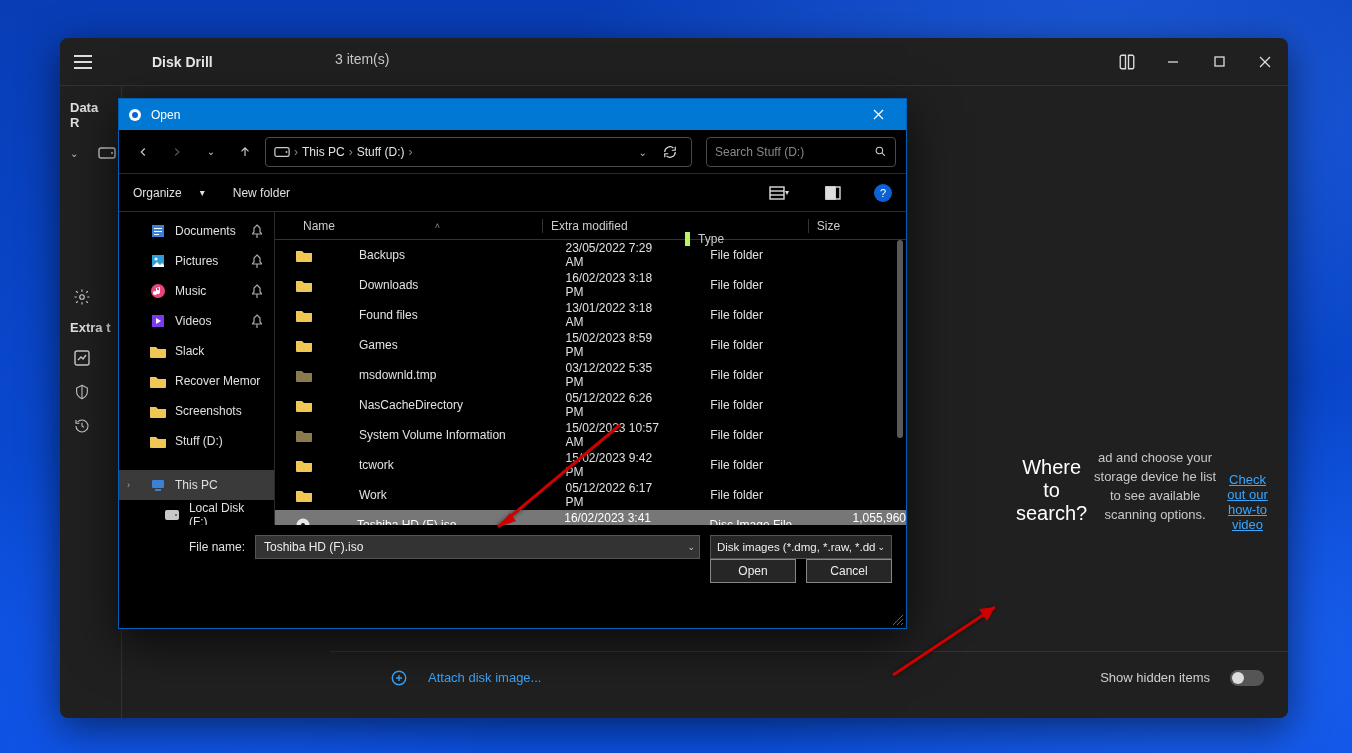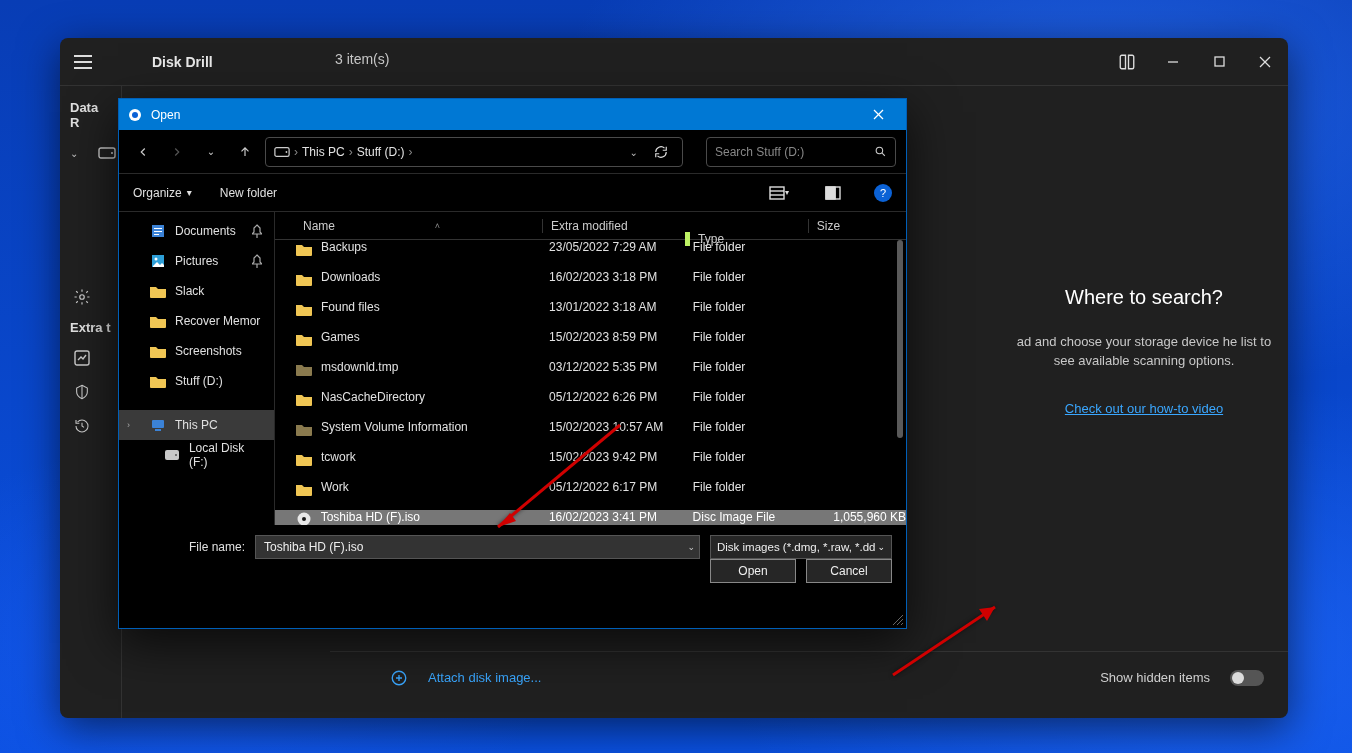--- a/index.html
+++ b/index.html
@@ -20,21 +20,21 @@
 .app-name { font-weight:600; font-size:14px; margin-left:14px; }
 .app-status { position:absolute; left:275px; top:13px; font-size:14px; color:#c8c8c8; }
 .app-ctrls { margin-left:auto; display:flex; align-items:center; }
 .app-ctrl { width:46px; height:46px; display:flex; align-items:center; justify-content:center; color:#ddd; cursor:pointer; }
 .app-body { display:flex; height:calc(100% - 48px); }
 .app-side { width:62px; border-right:1px solid #333; padding-top:8px; }
 .side-section-lbl { font-size:13px; color:#e0e0e0; font-weight:600; padding:6px 10px; }
 .side-row { display:flex; align-items:center; gap:8px; padding:6px 10px; color:#c0c0c0; font-size:12px; height:34px; }
 .side-icon { width:24px; height:24px; display:flex; align-items:center; justify-content:center; color:#bcbcbc; }
 .app-main { flex:1; display:flex; flex-direction:column; }
-.right-panel { width:288px; display:flex; flex-direction:column; align-items:center; text-align:center; padding:200px 16px 0 16px; color:#ddd; }
+.right-panel { width:288px; display:flex; flex-direction:row; align-items:center; text-align:center; padding:200px 16px 0 16px; color:#ddd; }
 .right-panel h3 { font-size:20px; font-weight:400; color:#fff; margin-bottom:24px; }
 .right-panel p { font-size:13px; color:#c8c8c8; line-height:1.45; margin-bottom:30px; }
 .right-panel a { color:#3aa7ff; font-size:13px; text-decoration:underline; cursor:pointer; }
 .app-footer { position:absolute; left:270px; right:0; bottom:15px; height:52px; border-top:1px solid #333; display:flex; align-items:center; padding:0 24px 0 60px; font-size:13px; color:#cfcfcf; gap:20px; }
 .attach-icon { color:#3aa7ff; }
 .attach-link { color:#3aa7ff; }
 .footer-spacer { flex:1; }
 .toggle { width:34px; height:16px; border-radius:8px; background:#555; position:relative; cursor:pointer; }
 .toggle::after { content:""; position:absolute; width:12px; height:12px; border-radius:50%; background:#ddd; top:2px; left:2px; }
 
@@ -43,24 +43,24 @@
 .dlg-title { height:31px; background:#0078d4; display:flex; align-items:center; padding:0 8px; font-size:12px; color:#fff; }
 .dlg-title-icon { width:16px; height:16px; margin-right:8px; display:flex; align-items:center; justify-content:center; }
 .dlg-close { margin-left:auto; width:40px; height:31px; display:flex; align-items:center; justify-content:center; cursor:pointer; }
 .dlg-nav { height:44px; display:flex; align-items:center; padding:0 10px; gap:6px; border-bottom:1px solid #2a2a2a; }
 .navbtn { width:28px; height:28px; display:flex; align-items:center; justify-content:center; color:#ccc; cursor:pointer; border-radius:4px; }
 .navbtn.dis { color:#555; cursor:default; }
 .addr { flex:1; height:30px; border:1px solid #4a4a4a; border-radius:4px; display:flex; align-items:center; padding:0 8px; font-size:12px; gap:4px; }
 .addr-sep { color:#888; }
 .addr-dd { margin-left:auto; color:#bbb; cursor:pointer; padding:2px 6px; }
 .addr-refresh { color:#ddd; cursor:pointer; padding:2px 6px; }
-.search { width:190px; height:30px; border:1px solid #4a4a4a; border-radius:4px; display:flex; align-items:center; padding:0 8px; margin-left:17px; font-size:12px; color:#888; }
+.search { width:190px; height:30px; border:1px solid #4a4a4a; border-radius:4px; display:flex; align-items:center; padding:0 8px; margin-left:8px; font-size:12px; color:#888; }
 .search .s-icon { margin-left:auto; color:#ccc; }
 .dlg-toolbar { height:38px; display:flex; align-items:center; padding:0 14px; font-size:12px; gap:28px; border-bottom:1px solid #2a2a2a; }
-.tb-btn { color:#e0e0e0; cursor:pointer; display:flex; align-items:center; gap:5px; }
+.tb-btn { color:#e0e0e0; cursor:pointer; display:flex; align-items:center; gap:18px; }
 .tb-spacer { flex:1; }
 .view-btn { width:26px; height:26px; display:flex; align-items:center; justify-content:center; cursor:pointer; color:#ddd; border-radius:4px; }
 .help { width:18px; height:18px; border-radius:50%; background:#0b62d6; color:#fff; display:flex; align-items:center; justify-content:center; font-size:11px; cursor:pointer; }
 
 .dlg-body { display:flex; height:313px; }
 .tree { width:156px; border-right:1px solid #2a2a2a; overflow:hidden; padding-top:4px; }
 .tree-item { display:flex; align-items:center; gap:8px; height:30px; padding:0 8px 0 30px; font-size:12px; color:#e0e0e0; cursor:pointer; position:relative; }
 .tree-item.sel { background:#3a3a3a; }
 .ti-ic { width:18px; height:18px; display:flex; align-items:center; justify-content:center; }
 .ti-pin { margin-left:auto; color:#999; width:14px; }
@@ -68,21 +68,21 @@
 
 .list { flex:1; position:relative; font-size:12px; overflow:hidden; }
 .list-scrollbar { position:absolute; right:2px; top:28px; bottom:2px; width:10px; }
 .list-scrollbar::before { content:""; position:absolute; right:1px; top:0; width:6px; height:70%; background:#5a5a5a; border-radius:3px; }
 .cols { display:flex; height:28px; align-items:center; border-bottom:1px solid #333; color:#ccc; padding-left:20px; }
 .col { padding:0 8px; cursor:pointer; display:flex; align-items:center; gap:6px; }
 .c-name { width:252px; }
 .c-date { width:146px; border-left:1px solid #333; }
 .c-type { width:125px; border-left:5px solid #bef264;margin-top:26px; }
 .c-size { width:100px; border-left:1px solid #333; }
-.row { display:flex; height:30px; align-items:flex-start; padding-left:20px; cursor:pointer; }
+.row { display:flex; height:30px; align-items:center; padding-left:20px; cursor:pointer;gap:38px; }
 .row.sel { background:#777; color:#fff; }
 .r-ic { width:18px; height:18px; margin-right:8px; display:flex; align-items:center; justify-content:center; }
 .r-name { width:224px; white-space:nowrap; overflow:hidden; text-overflow:ellipsis; }
 .r-date { width:146px; padding-left:8px; }
 .r-type { width:125px; padding-left:8px; }
 .r-size { width:100px; padding-left:8px; text-align:right; }
 
 .dlg-footer { padding:10px 14px; display:flex; flex-direction:column; }
 .fn-row { display:flex; align-items:center; gap:10px; font-size:12px; }
 .fn-lbl { width:112px; text-align:right; color:#e0e0e0; }
@@ -327,20 +327,48 @@
           </span>
           <span>Pictures</span>
           <span class="ti-pin">
             <svg width="10" height="14" viewBox="0 0 10 14">
               <path d="M5 1l3 3v4l2 2H0l2-2V4l3-3zM5 10v4" stroke="#aaa" stroke-width="1.2" fill="none"></path>
             </svg>
           </span>
         </div>
         <div class="tree-item">
           <span class="ti-ic">
+            <svg width="16" height="16">
+              <circle cx="8" cy="8" r="7" fill="#e8467a"></circle>
+              <path d="M7 5v5a2 2 0 11-1-1.7V5l4-1v5a2 2 0 11-1-1.7V5z" fill="#fff"></path>
+            </svg>
+          </span>
+          <span>Music</span>
+          <span class="ti-pin">
+            <svg width="10" height="14" viewBox="0 0 10 14">
+              <path d="M5 1l3 3v4l2 2H0l2-2V4l3-3zM5 10v4" stroke="#aaa" stroke-width="1.2" fill="none"></path>
+            </svg>
+          </span>
+        </div>
+        <div class="tree-item">
+          <span class="ti-ic">
+            <svg width="16" height="16">
+              <rect x="2" y="2" width="12" height="12" fill="#7c3aed"></rect>
+              <path d="M6 5l5 3-5 3z" fill="#fff"></path>
+            </svg>
+          </span>
+          <span>Videos</span>
+          <span class="ti-pin">
+            <svg width="10" height="14" viewBox="0 0 10 14">
+              <path d="M5 1l3 3v4l2 2H0l2-2V4l3-3zM5 10v4" stroke="#aaa" stroke-width="1.2" fill="none"></path>
+            </svg>
+          </span>
+        </div>
+        <div class="tree-item">
+          <span class="ti-ic">
             <svg width="18" height="14">
               <path d="M1 3h6l2 2h8v8a1 1 0 01-1 1H2a1 1 0 01-1-1V3z" fill="#f0c654"></path>
             </svg>
           </span>
           <span>Slack</span>
         </div>
         <div class="tree-item">
           <span class="ti-ic">
             <svg width="18" height="14">
               <path d="M1 3h6l2 2h8v8a1 1 0 01-1 1H2a1 1 0 01-1-1V3z" fill="#f0c654"></path>

